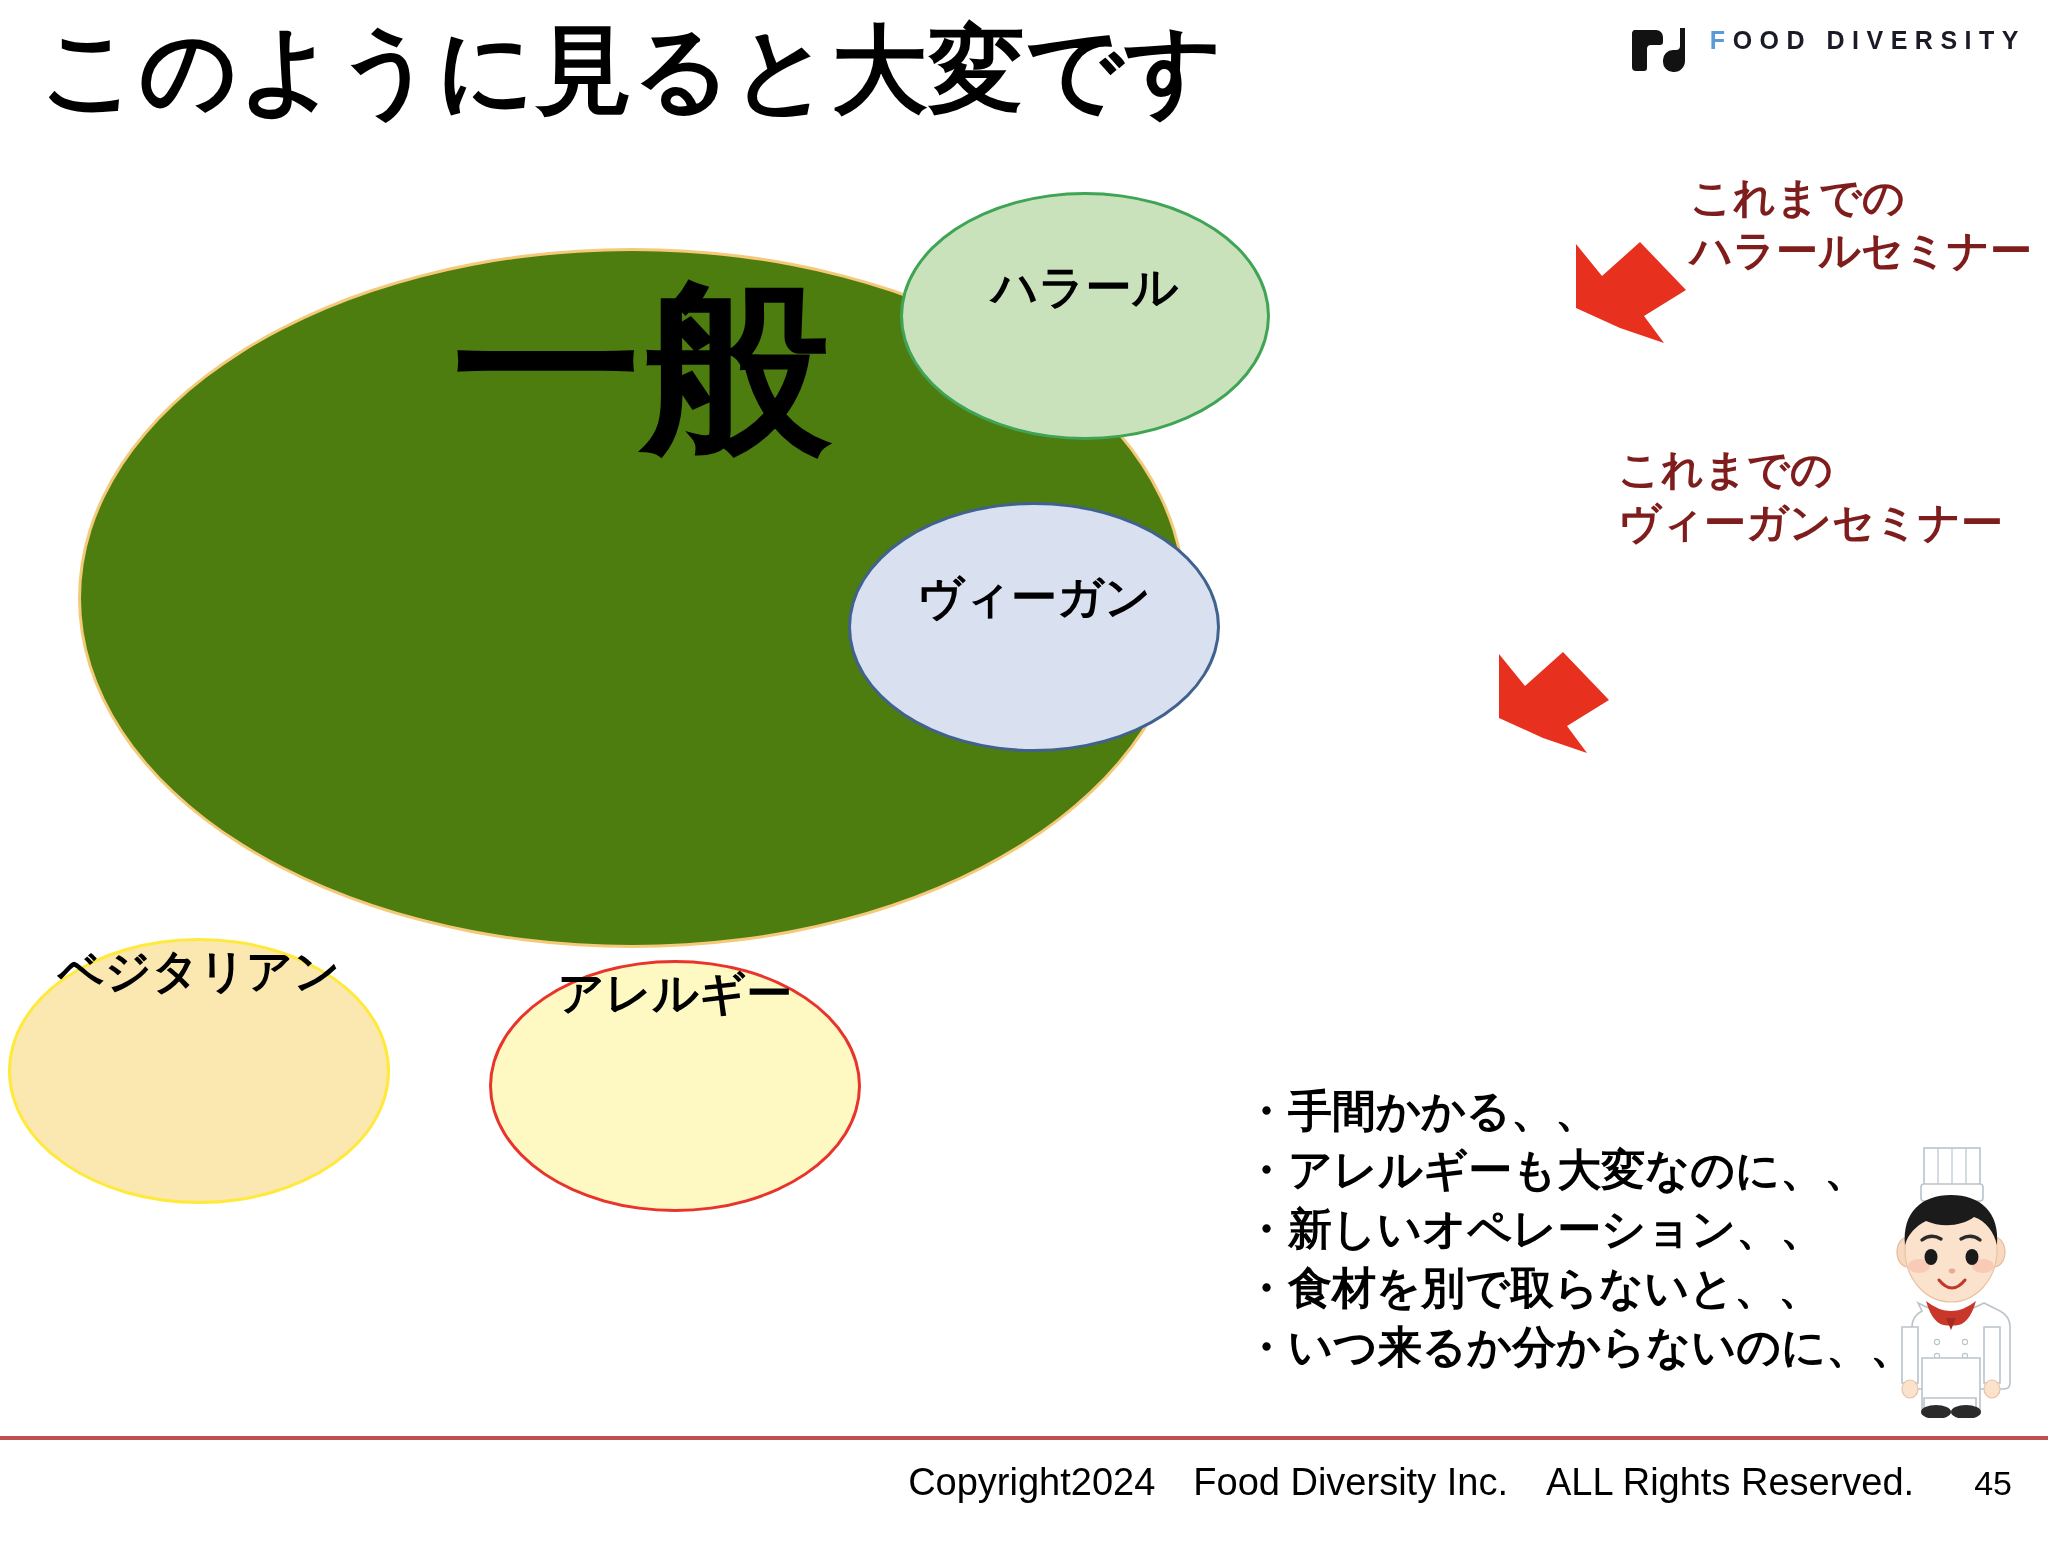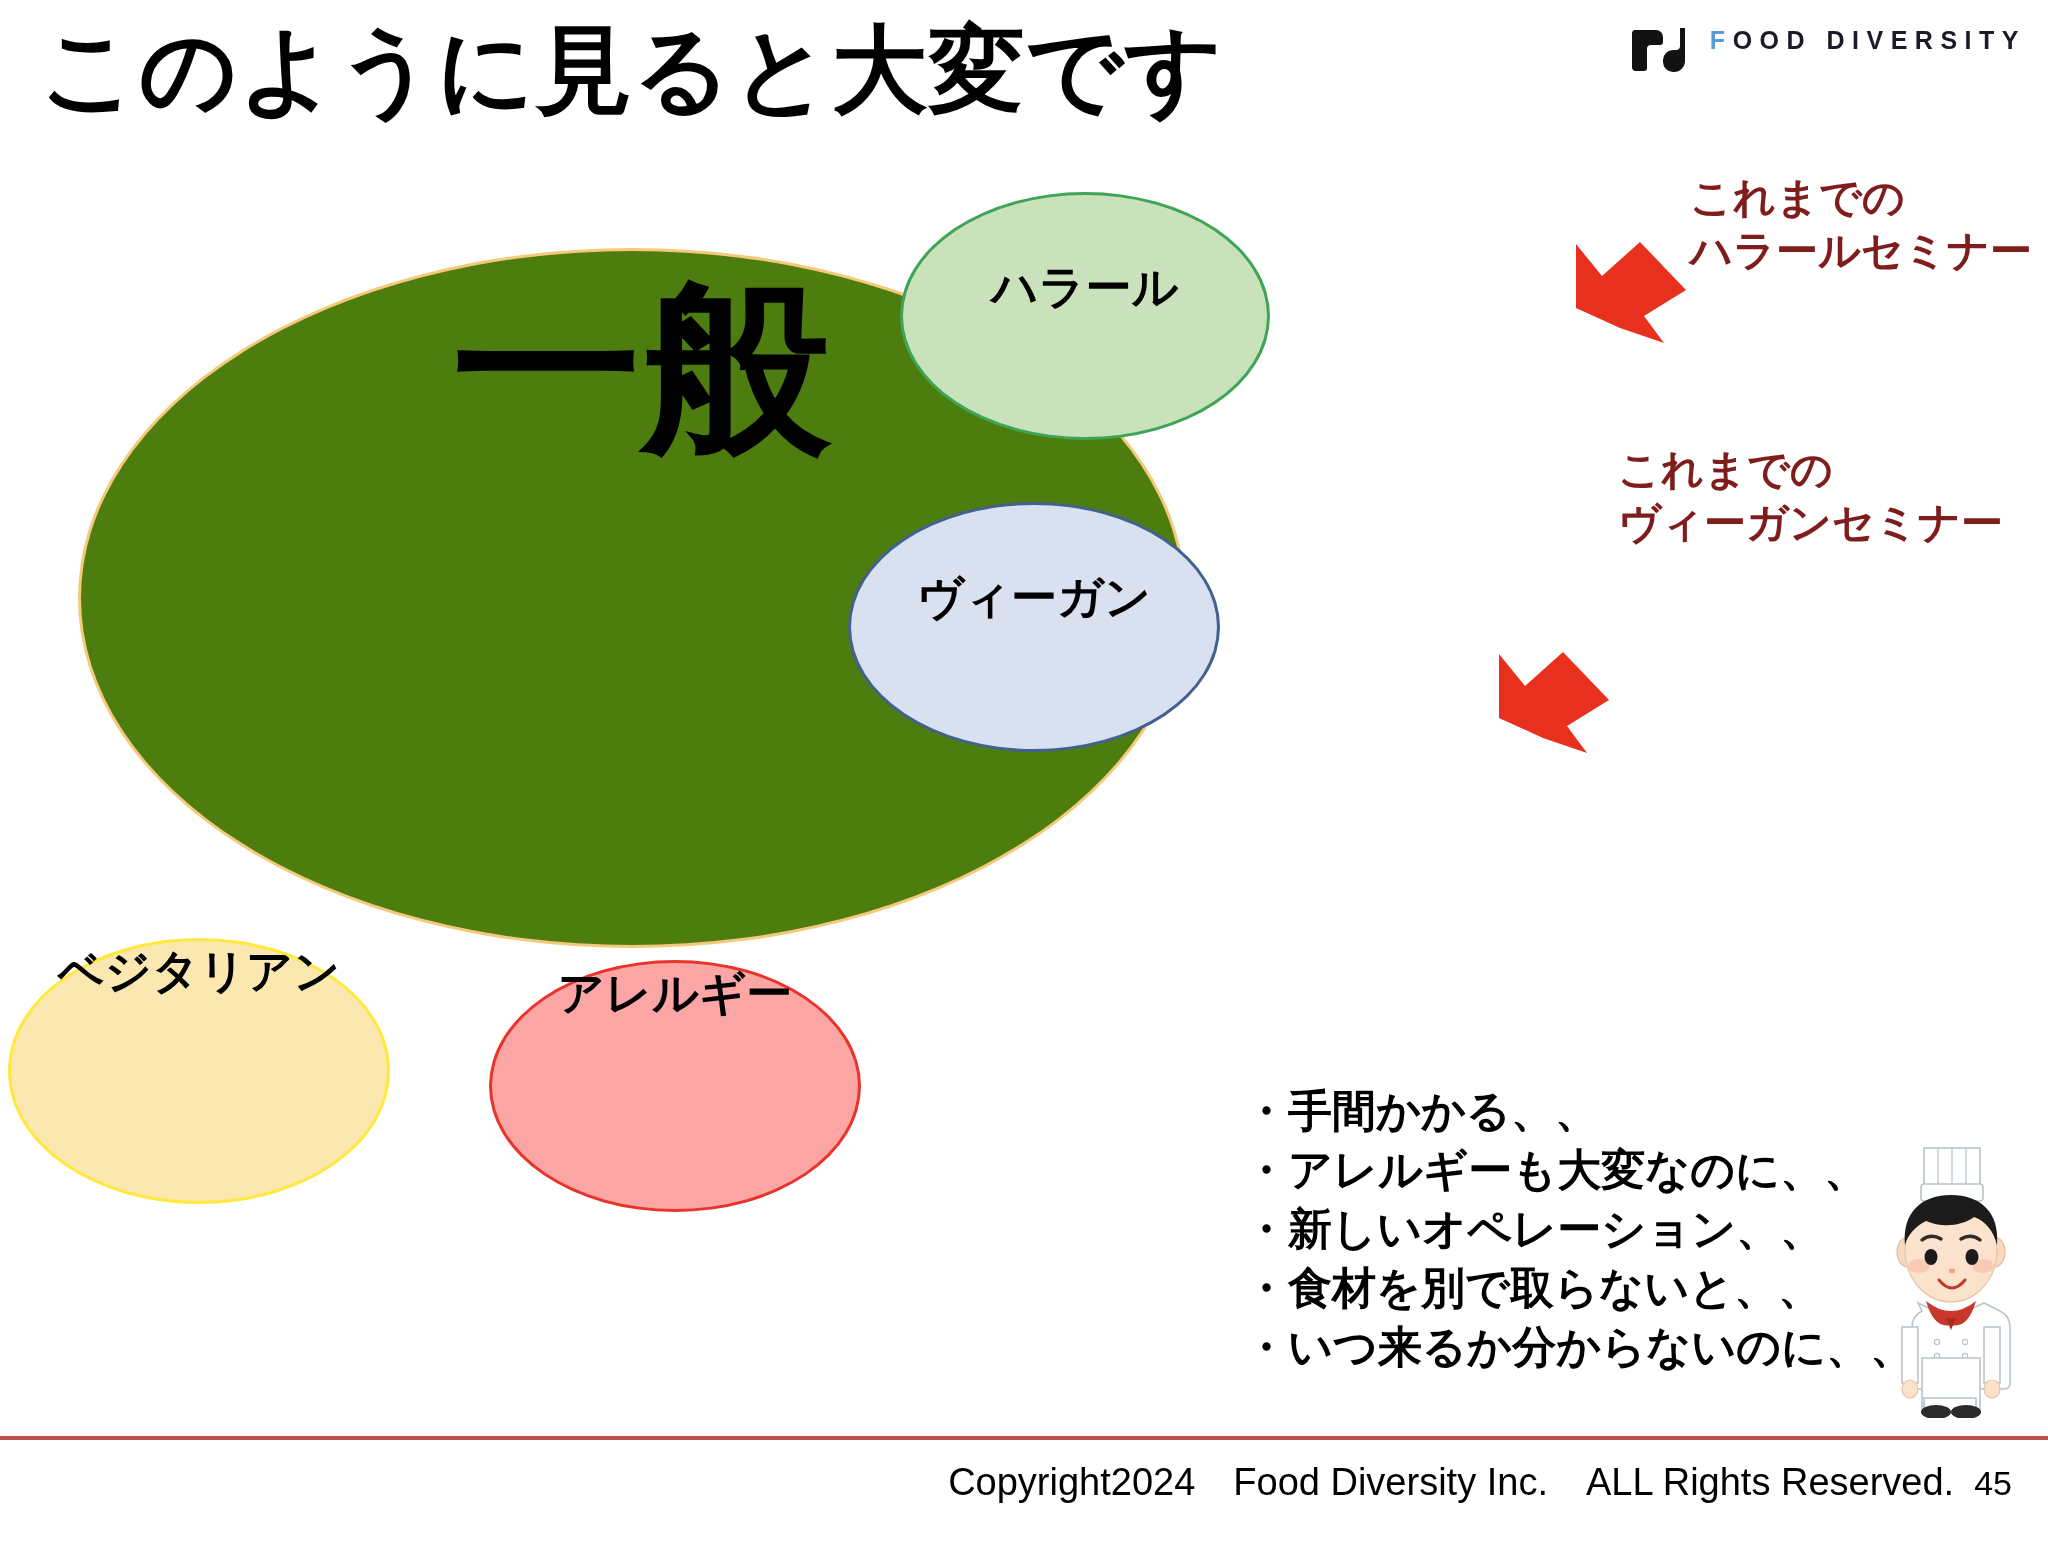--- a/index.html
+++ b/index.html
@@ -112,21 +112,21 @@
     height: 266px;
     background: #fae8b0;
     border: 3px solid #ffe93d;
   }
 
   #bubble-allergy {
     left: 489px;
     top: 960px;
     width: 372px;
     height: 252px;
-    background: #fca5a5;
+    background: #fef9c3;
     border: 3px solid #e8342a;
   }
 
   
   .callout-text {
     position: absolute;
     font-size: 42px;
     font-weight: 700;
     color: #7f1d1d;
     line-height: 1.26;
@@ -175,21 +175,21 @@
     background: #c0504d;
   }
   #footer {
     position: absolute;
     left: 0;
     top: 1457px;
     width: 2048px;
     display: flex;
     justify-content: flex-end;
     align-items: baseline;
-    gap: 20px;
+    gap: 60px;
     padding-right: 36px;
     box-sizing: border-box;
   }
   #footer-copyright {
     font-size: 38px;
     color: #000000;
     white-space: pre;
   }
   #footer-page-number {
     font-size: 34px;

